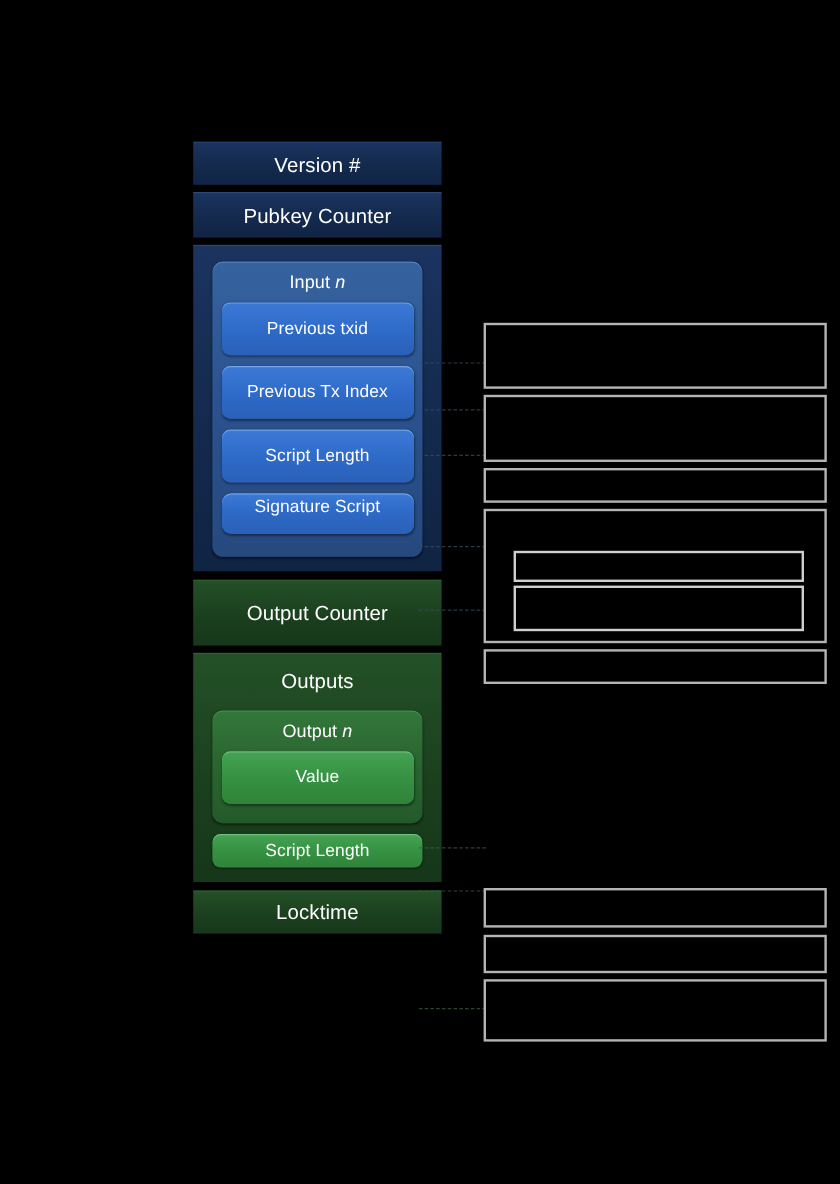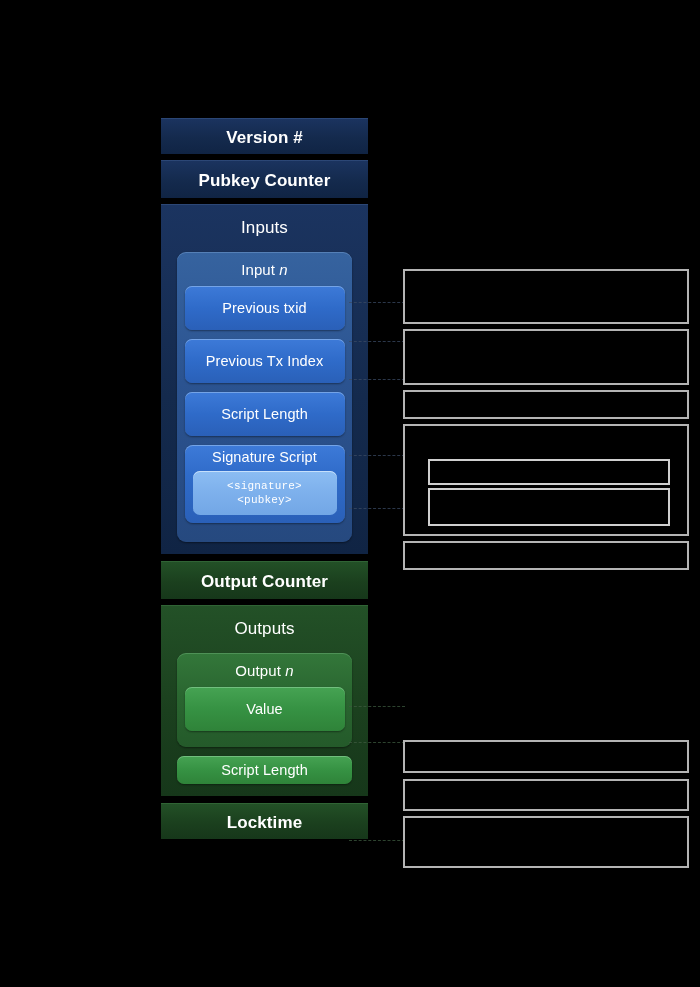--- a/index.html
+++ b/index.html
@@ -69,21 +69,20 @@
     line-height: 1;
     padding-top: 2px;
   }
 
   
   .bar {
     display: flex;
     align-items: center;
     justify-content: center;
     height: 36px;
-    font-weight: bold;
   }
 
   
   .section {
     padding: 14px 0 12px 0;
   }
   .section-head {
     font-size: 17px;
     margin-bottom: 14px;
   }
@@ -212,53 +211,48 @@
 
     <div class="gap4"></div>
 
     <div class="band band-blue bar" style="height:38px;">
       <span class="lbl band-title">Pubkey Counter</span>
     </div>
 
     <div class="gap4"></div>
 
     <div class="band band-blue section">
-      <div class="lbl section-head">Inputs</div>
 
       <div class="card card-blue">
         <div class="lbl card-head">
           <span>Input </span><span class="ital">n</span>
         </div>
 
         <div class="pill pill-blue lbl">
           <span>Previous txid</span>
         </div>
 
         <div class="pill pill-blue lbl">
           <span>Previous Tx Index</span>
         </div>
 
         <div class="pill pill-blue lbl">
           <span>Script Length</span>
         </div>
 
         <div class="scriptblk scriptblk-blue">
           <div class="lbl script-head">Signature Script</div>
-          <div class="codebox codebox-blue mono">
-            <div>&lt;signature&gt;</div>
-            <div>&lt;pubkey&gt;</div>
-          </div>
         </div>
 
       </div>
     </div>
 
     <div class="gap5"></div>
 
-    <div class="band band-green bar" style="height:38px;">
+    <div class="band band-green bar" style="height:55px;">
       <span class="lbl band-title">Output Counter</span>
     </div>
 
     <div class="gap4"></div>
 
     <div class="band band-green section">
       <div class="lbl section-head">Outputs</div>
 
       <div class="card card-green" style="padding-bottom:16px;">
         <div class="lbl card-head">

